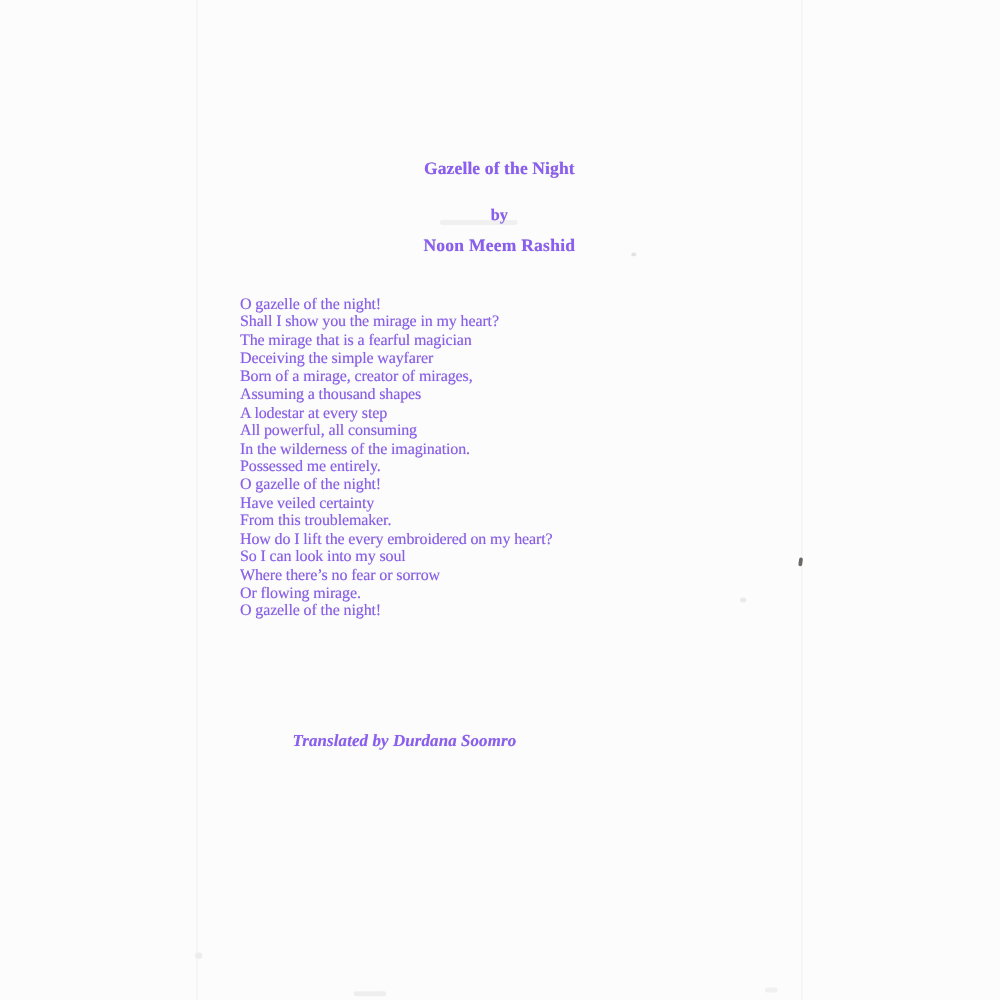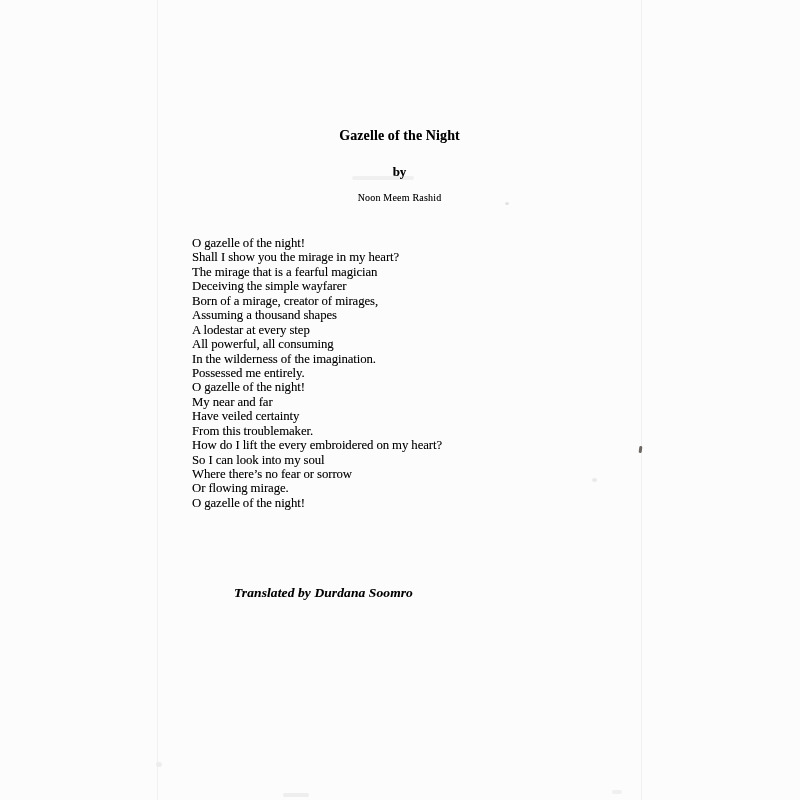--- a/index.html
+++ b/index.html
@@ -7,21 +7,21 @@
     padding: 0;
     background: #fcfcfc;
   }
   .page {
     position: relative;
     width: 800px;
     height: 800px;
     background: #fcfcfc;
     overflow: hidden;
     font-family: "Liberation Serif", "DejaVu Serif", serif;
-    color: #000000;
+    color: #8b5cf6;
   }
   
   .sheet-edge {
     position: absolute;
     top: 0;
     bottom: 0;
     width: 1px;
     background: rgba(0,0,0,0.045);
   }
   .edge-left  { left: 157px; }
@@ -45,23 +45,23 @@
   }
   .byline {
     margin-top: 20px;
     font-size: 13px;
     line-height: 15px;
     font-weight: bold;
     text-shadow: 0 0 0.6px rgba(45,42,40,0.4);
   }
   .author {
     margin-top: 11px;
-    font-size: 10px;
+    font-size: 14px;
     line-height: 16px;
-    font-weight: normal;
+    font-weight: bold;
     letter-spacing: 0.2px;
     text-shadow: 0 0 0.6px rgba(45,42,40,0.4);
   }
 
   
   .poem {
     position: absolute;
     left: 192px;
     top: 236px;
     font-size: 12.8px;
@@ -125,21 +125,20 @@
       <div class="poem-line">Shall I show you the mirage in my heart?</div>
       <div class="poem-line">The mirage that is a fearful magician</div>
       <div class="poem-line">Deceiving the simple wayfarer</div>
       <div class="poem-line">Born of a mirage, creator of mirages,</div>
       <div class="poem-line">Assuming a thousand shapes</div>
       <div class="poem-line">A lodestar at every step</div>
       <div class="poem-line">All powerful, all consuming</div>
       <div class="poem-line">In the wilderness of the imagination.</div>
       <div class="poem-line">Possessed me entirely.</div>
       <div class="poem-line">O gazelle of the night!</div>
-      <div class="poem-line">My near and far</div>
       <div class="poem-line">Have veiled certainty</div>
       <div class="poem-line">From this troublemaker.</div>
       <div class="poem-line">How do I lift the every embroidered on my heart?</div>
       <div class="poem-line">So I can look into my soul</div>
       <div class="poem-line">Where there’s no fear or sorrow</div>
       <div class="poem-line">Or flowing mirage.</div>
       <div class="poem-line">O gazelle of the night!</div>
     </main>
 
   <footer class="translator">Translated by Durdana Soomro</footer>

